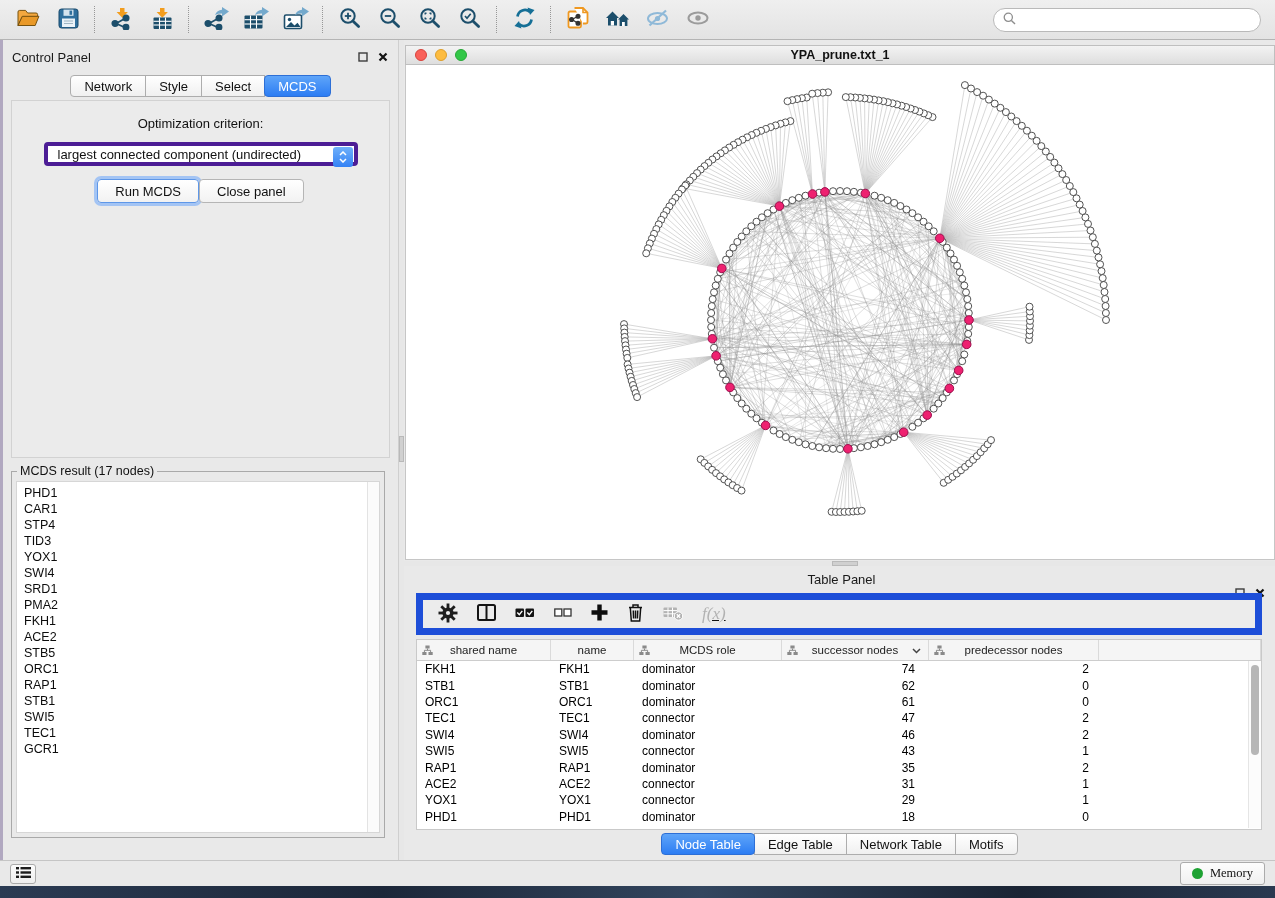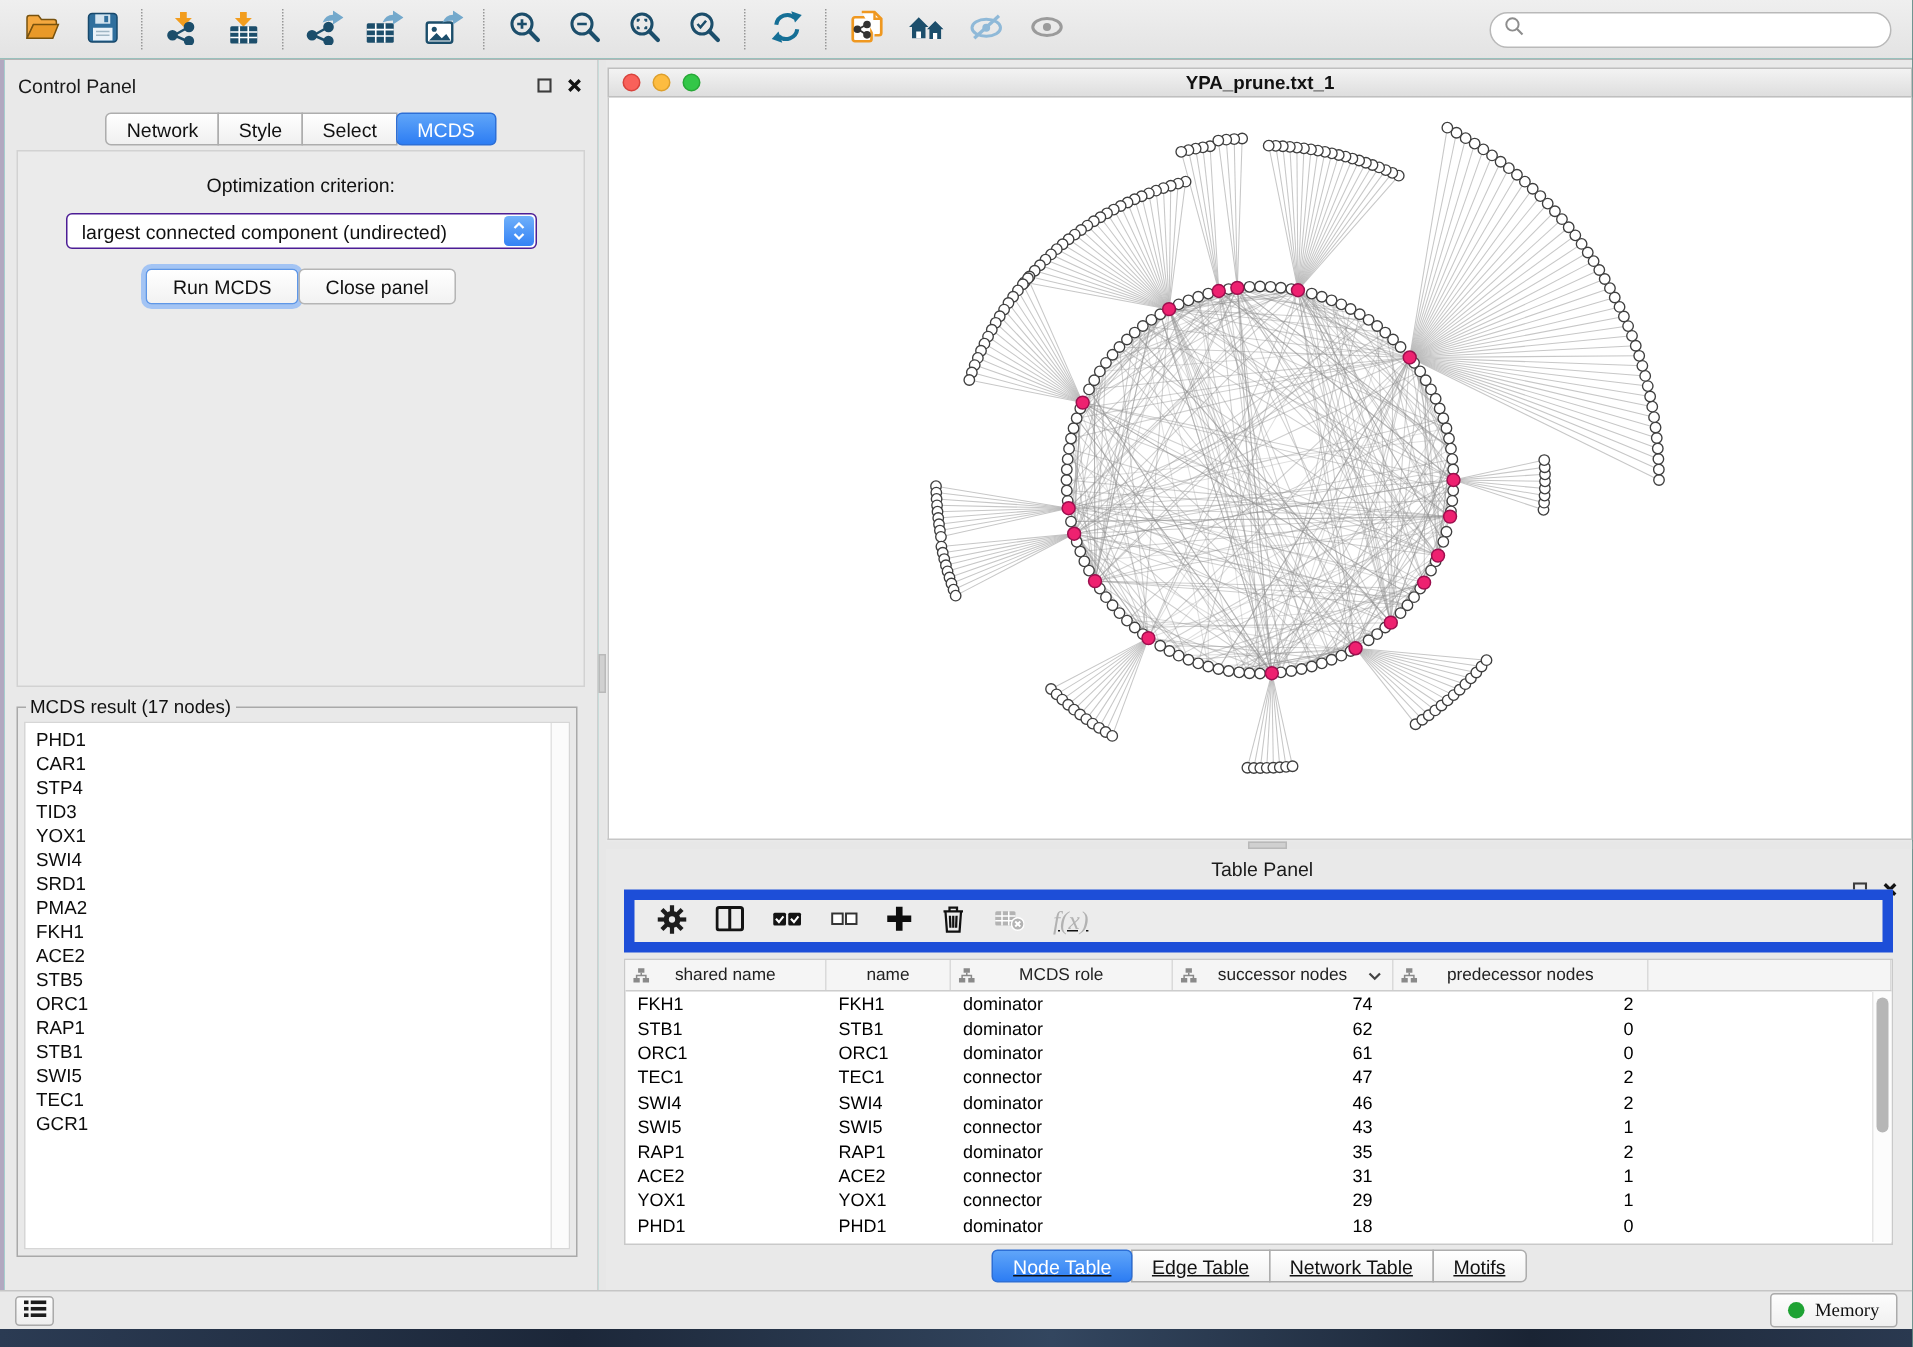--- a/index.html
+++ b/index.html
@@ -22,21 +22,21 @@
   .win-btns{margin-left:auto;display:flex;gap:8px;align-items:center;}
   .win-btn{background:none;border:none;padding:0;width:12px;height:12px;display:flex;align-items:center;justify-content:center;cursor:pointer;}
   .seg-row{display:flex;justify-content:center;margin-top:7px;position:relative;z-index:2;}
   .seg{height:22px;padding:0 13px;font-size:13px;background:linear-gradient(#ffffff,#f0f0f0);
        border:1px solid #ადad;border:1px solid #adadad;margin-left:-1px;display:flex;align-items:center;cursor:pointer;color:#111;}
   .seg:first-child{border-radius:4px 0 0 4px;margin-left:0;}
   .seg:last-child{border-radius:0 4px 4px 0;}
   .seg.active{background:linear-gradient(#5fa5f9,#2d7df3);color:#fff;border-color:#2d6fd6;border-radius:4px;position:relative;z-index:3;}
   .ctrl-content{position:absolute;left:8px;right:8px;top:60px;height:358px;background:#ebebeb;border:1px solid #d2d2d2;box-sizing:border-box;}
   .opt-label{text-align:center;margin-top:15px;font-size:13px;color:#111;}
-  .dropdown{margin:11px auto 12px;width:314px;height:24px;background:#fff;border:1px solid #4c1d95;border-radius:4px;
+  .dropdown{margin:11px auto 12px;width:314px;height:24px;background:#fff;border:4px solid #4c1d95;border-radius:4px;
             display:flex;align-items:center;font-size:13px;padding-left:10px;position:relative;box-sizing:border-box;cursor:pointer;}
   .stepper{position:absolute;right:1px;top:1px;width:20px;height:20px;border-radius:3px;
            background:linear-gradient(#6fb0fa,#3482f5);display:flex;flex-direction:column;align-items:center;justify-content:center;gap:2px;}
   .btn-row{display:flex;justify-content:center;margin-top:13px;}
   .mac-btn{height:24px;padding:0 17px;font-size:13px;font-family:"Liberation Sans",sans-serif;background:linear-gradient(#ffffff,#f2f2f2);
            border:1px solid #b5b5b5;border-radius:4px;cursor:pointer;color:#111;}
   .mac-btn.focus{box-shadow:0 0 0 3px rgba(115,170,250,.6);border-color:#5e97e8;}
   .result-group{position:absolute;left:8px;right:13px;top:424px;bottom:22px;border:1px solid #a9a9a9;margin:0;padding:0;}
   .result-group legend{font-size:12.5px;margin-left:5px;padding:0 3px;color:#111;}
   .result-list{position:absolute;inset:3px 4px 4px 4px;background:#fff;border:1px solid #d6d6d6;
@@ -72,21 +72,21 @@
   .hcell .tree{position:absolute;left:5px;top:5px;}
   .hcell .sort{position:absolute;right:7px;top:8px;}
   .tbl-body{font-size:12px;color:#000;}
   .trow{display:grid;grid-template-columns:134px 83px 148px 147px 170px 1fr;height:16.4px;align-items:center;cursor:default;}
   .trow div{overflow:hidden;white-space:nowrap;}
   .c-text{padding-left:8px;}
   .c-num1{text-align:right;padding-right:14px;}
   .c-num2{text-align:right;padding-right:10px;}
   .tbl-scroll{position:absolute;top:21px;right:0;bottom:1px;width:12px;background:#fcfcfc;border-left:1px solid #e5e5e5;}
   .tbl-scroll .thumb{position:absolute;top:4px;left:2px;width:8px;height:90px;background:#b6b6b6;border-radius:4px;cursor:pointer;}
-  .tp-tabs{position:absolute;bottom:5px;left:0;right:0;display:flex;text-decoration:underline;}
+  .tp-tabs{position:absolute;bottom:5px;left:0;right:0;display:flex;}
   
   .status-bar{position:absolute;left:0;right:0;bottom:12px;height:26px;background:#e9e9e9;border-top:1px solid #c5c5c5;
               display:flex;align-items:center;padding:0 10px;box-sizing:border-box;}
   .list-btn{width:26px;height:20px;border:1px solid #aaa;border-radius:3px;background:linear-gradient(#fcfcfc,#eee);
             display:flex;align-items:center;justify-content:center;cursor:pointer;}
   .mem-btn{margin-left:auto;height:23px;border:1px solid #ababab;border-radius:3px;background:linear-gradient(#fdfdfd,#f0f0f0);
            display:flex;align-items:center;gap:7px;padding:0 11px;font-size:12.5px;font-family:Liberation Serif, serif;cursor:pointer;color:#111;}
   .mem-dot{width:11px;height:11px;border-radius:50%;background:#1ea233;}
   .desktop-strip{position:absolute;left:0;right:0;bottom:0;height:12px;
                  background:linear-gradient(90deg,#2b3b53,#1c2739 30%,#33465f 55%,#1a2434 80%,#2a3950);}

